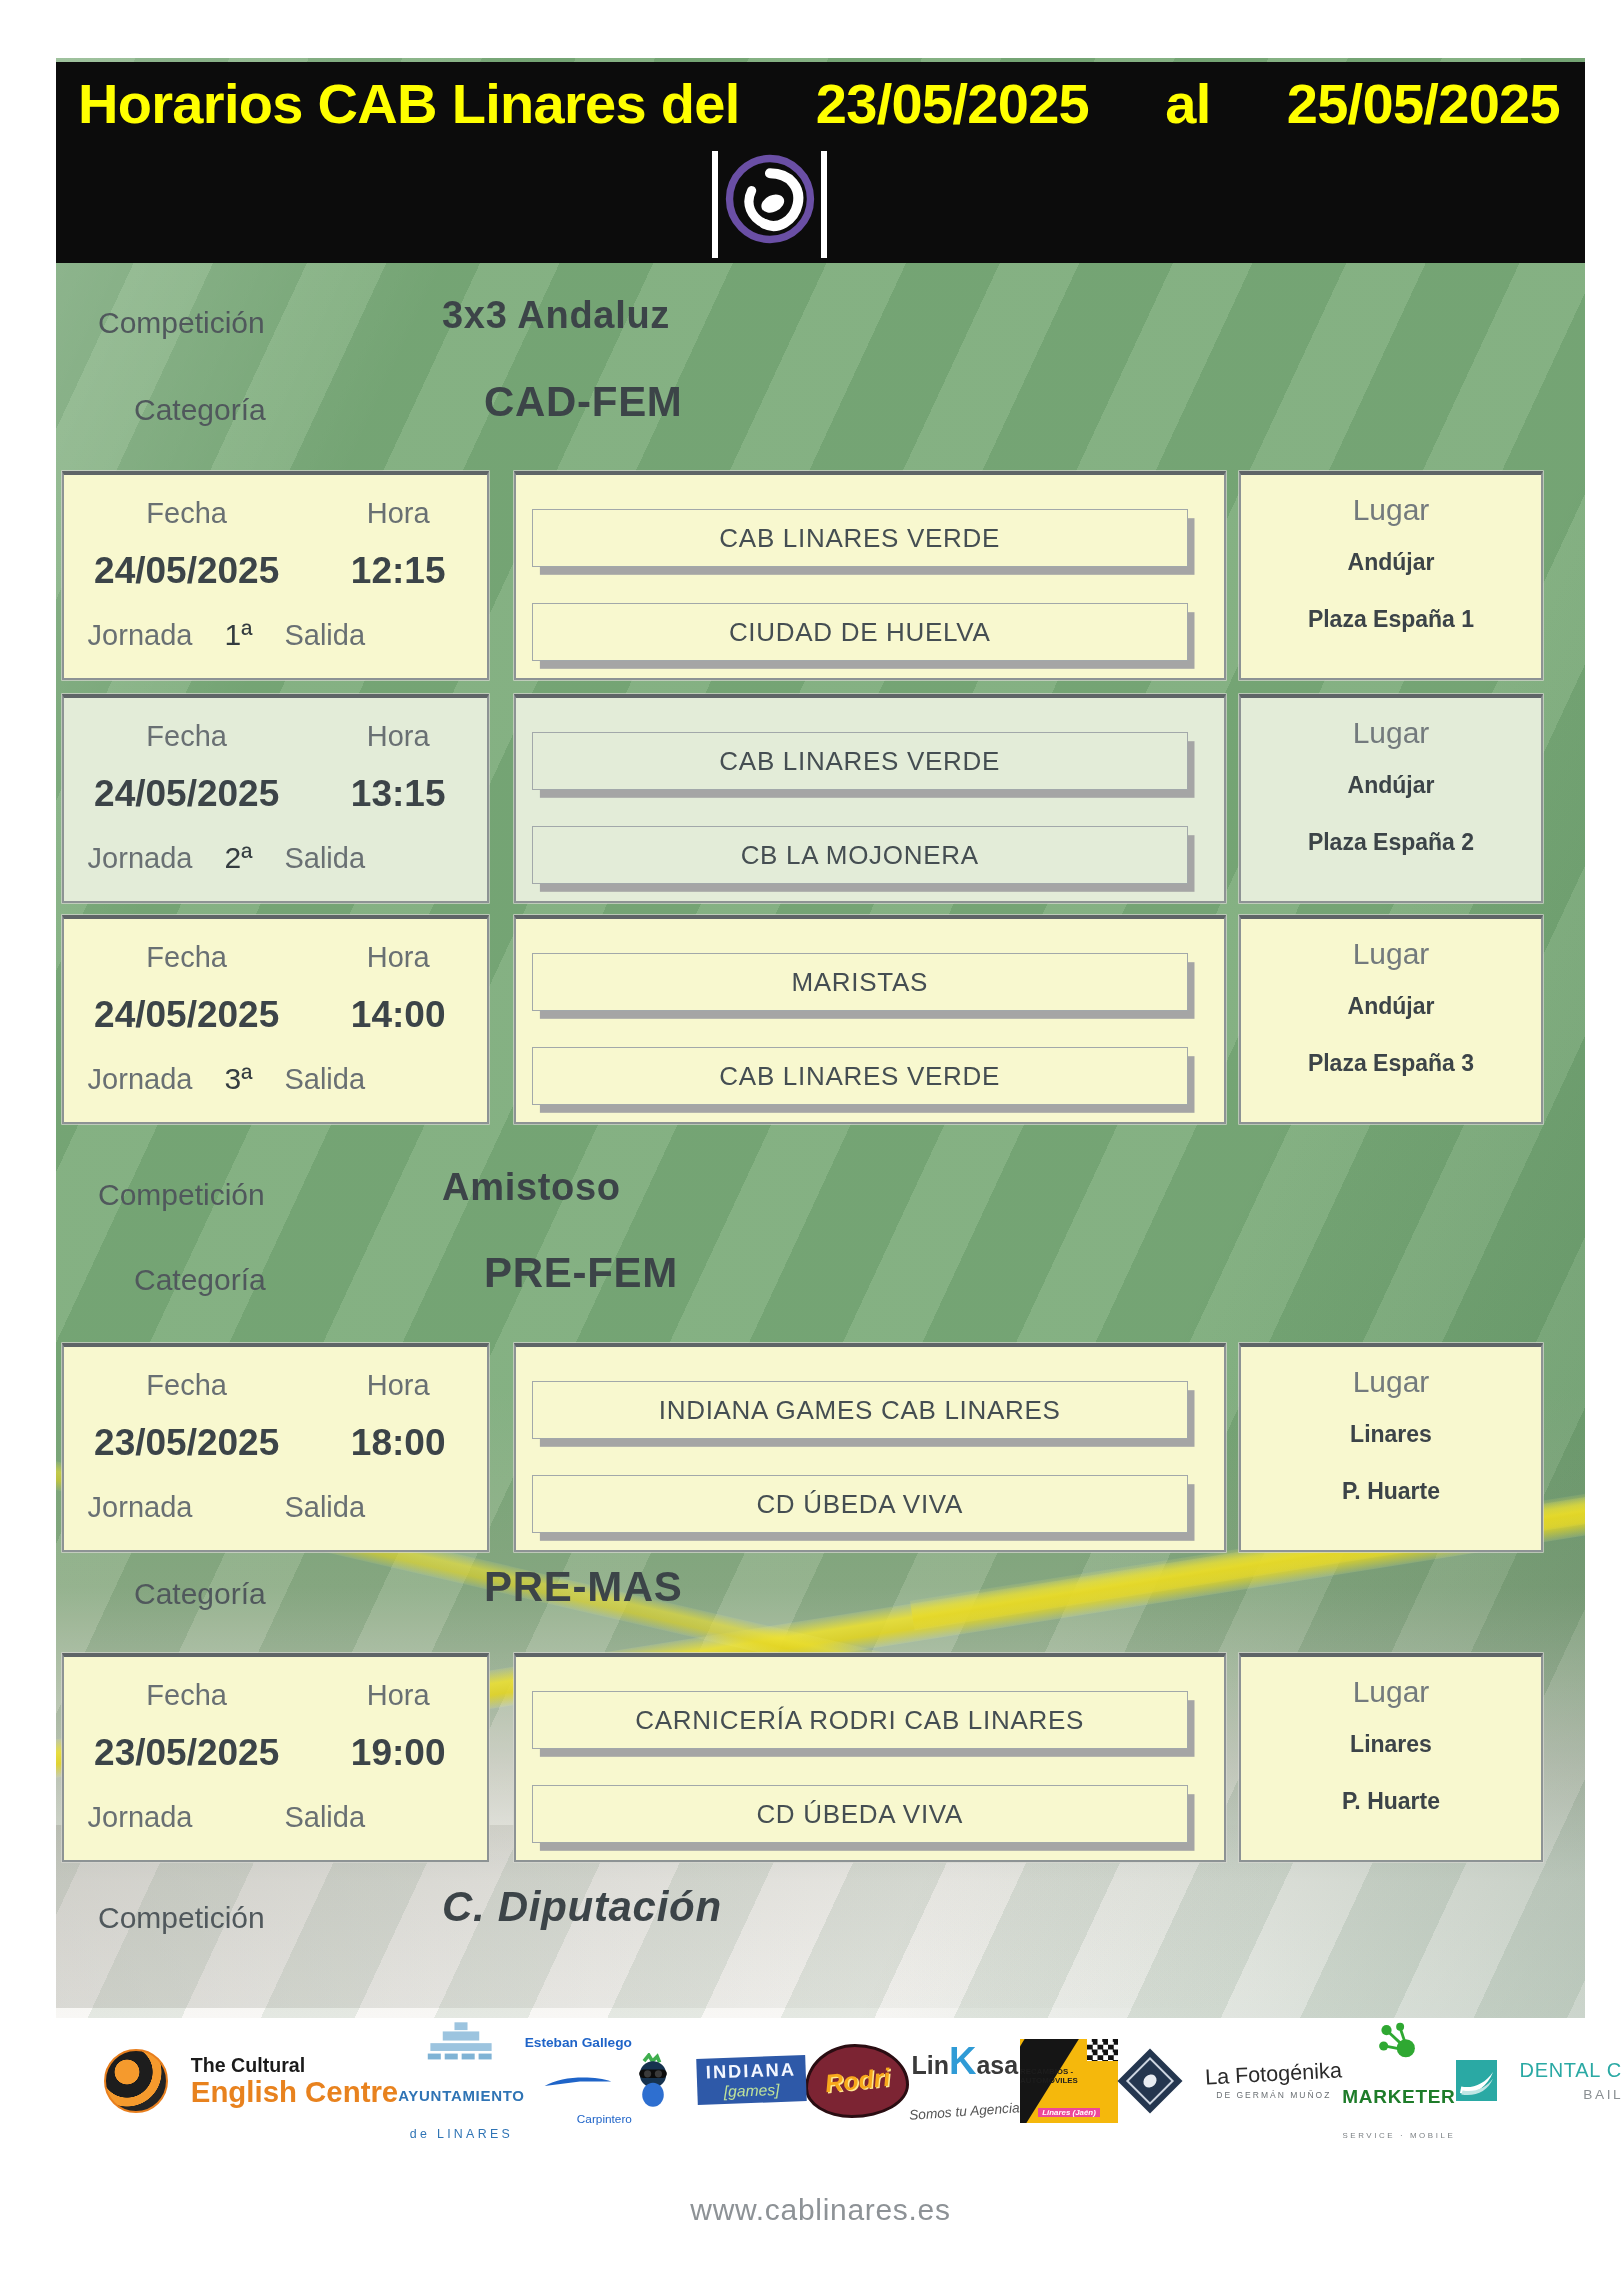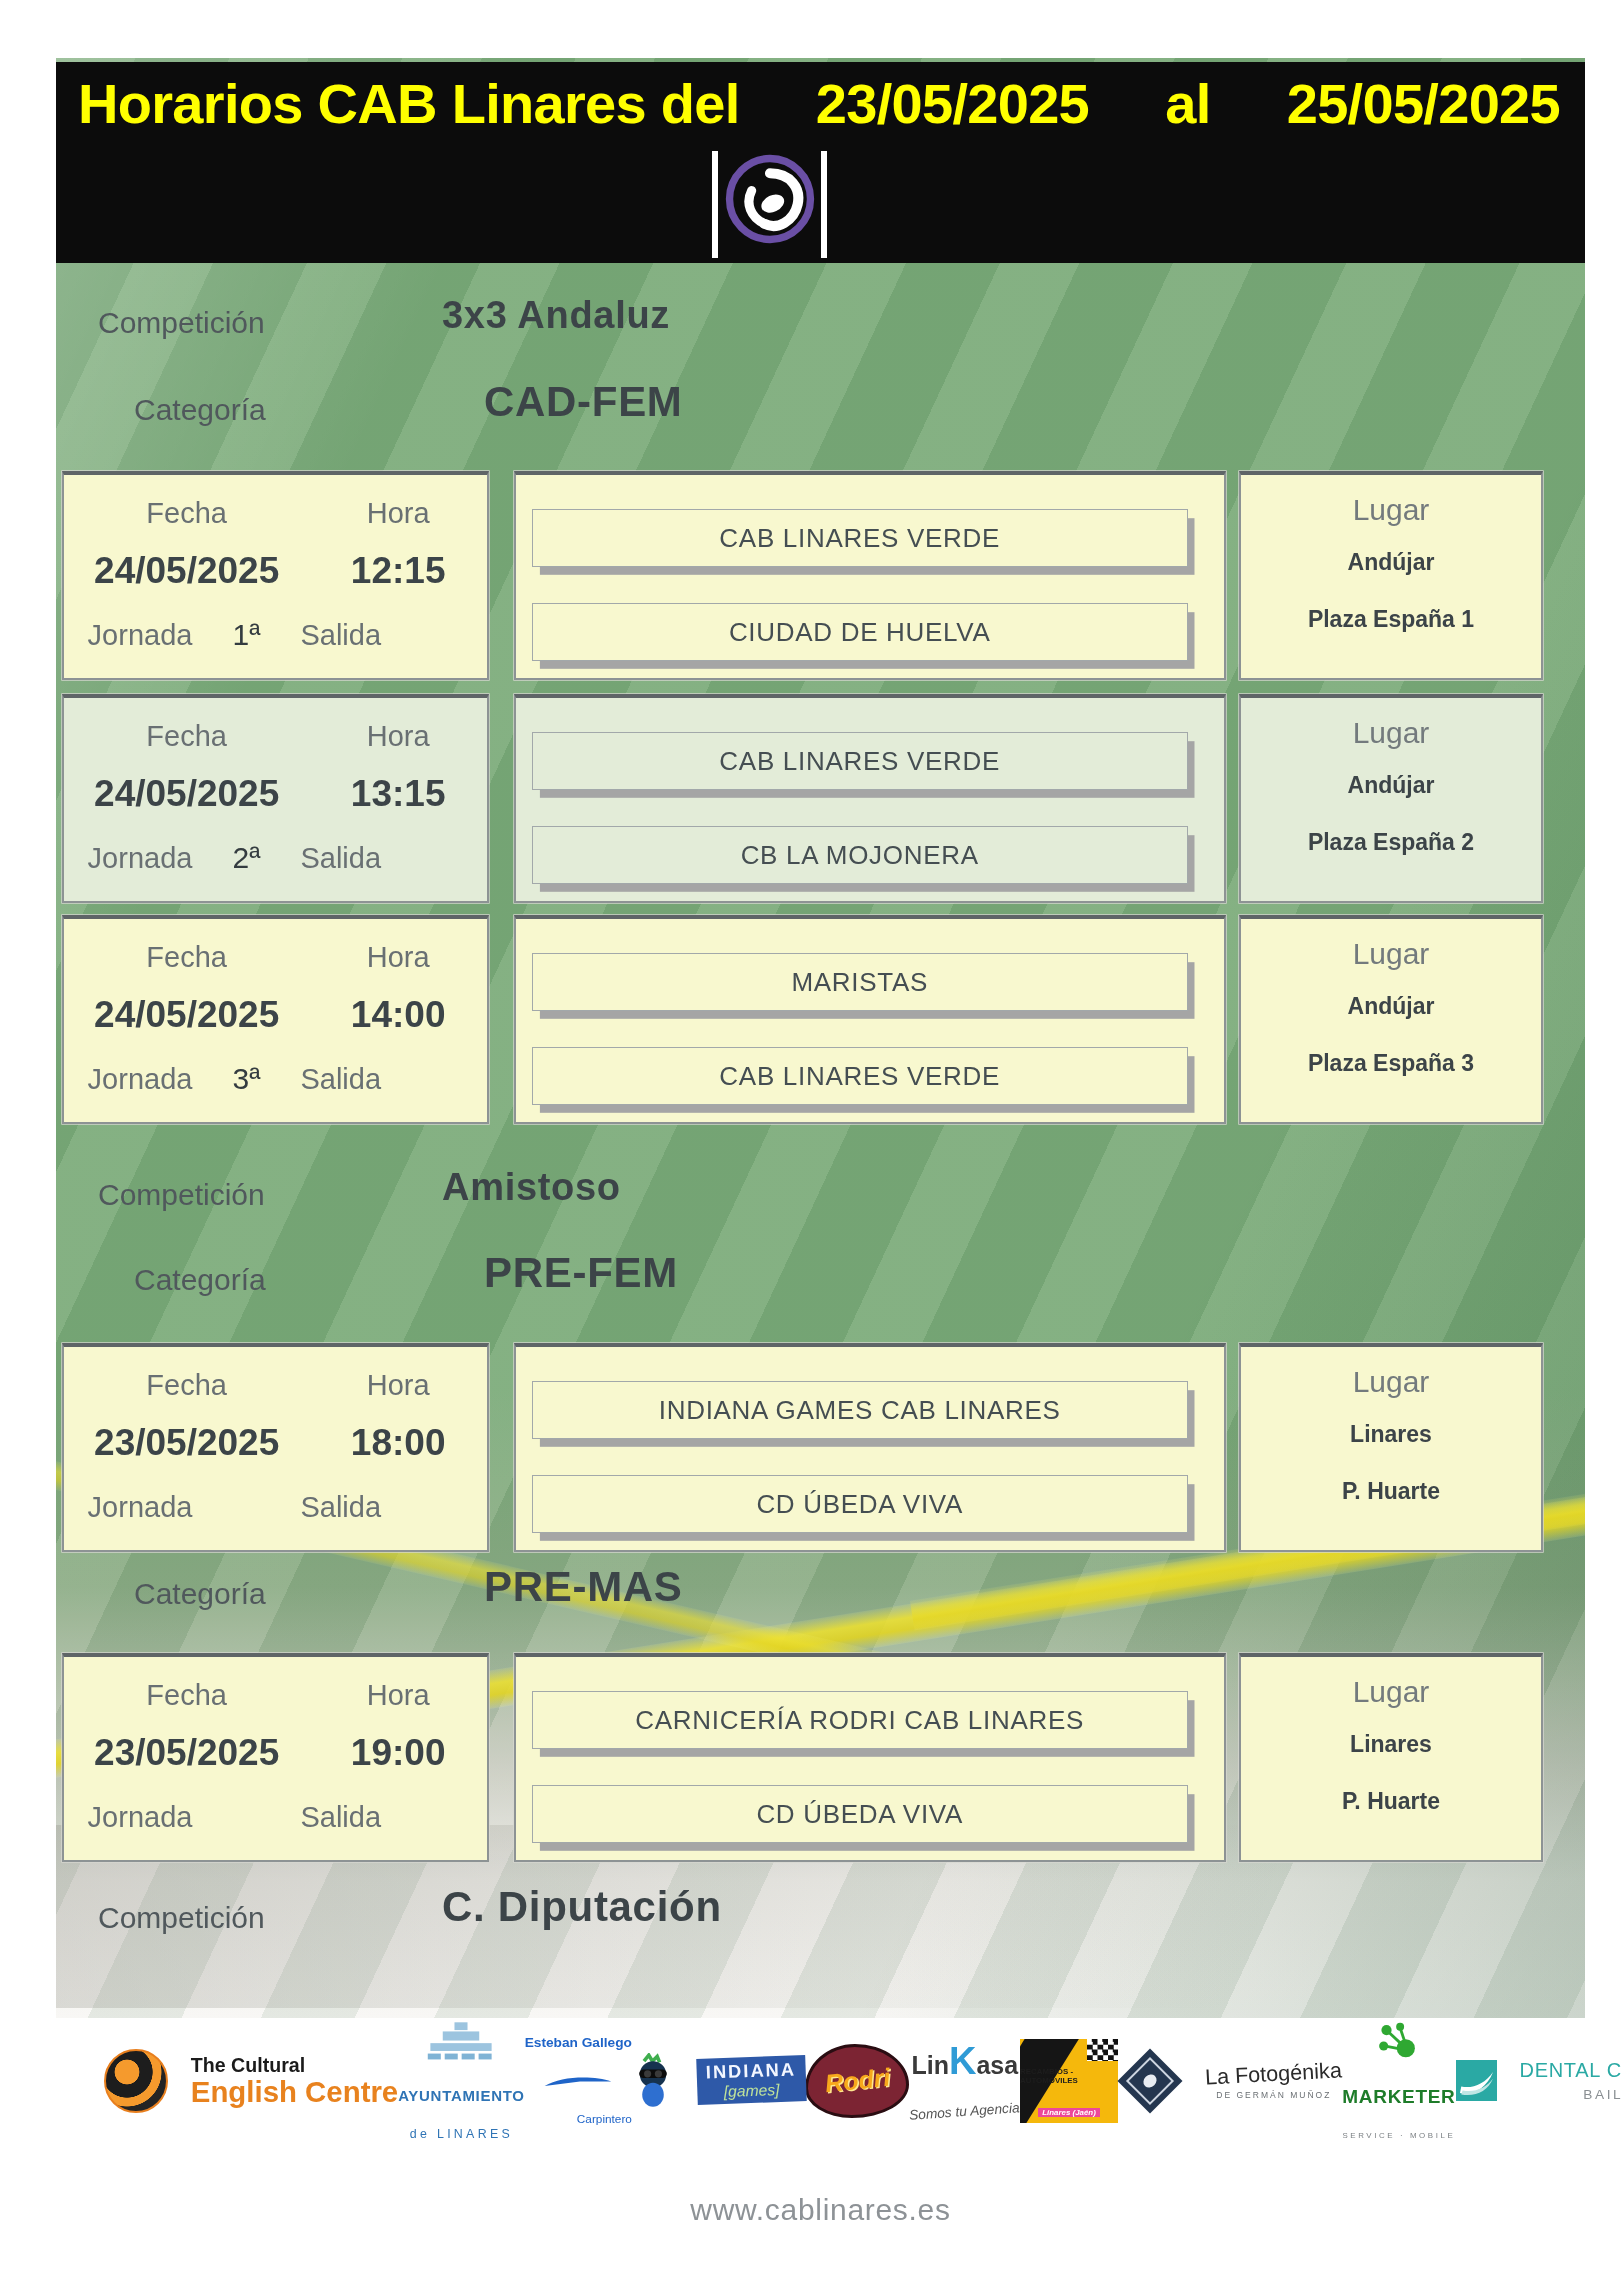--- a/index.html
+++ b/index.html
@@ -41,21 +41,21 @@
   .card { position:absolute; top:0; height:209px; background:#f8f8cf; box-sizing:border-box;
     border:2.6px solid #8d9394; border-top:4.6px solid #5f6567; box-shadow:0 0 0 0.7px #d8d8d2; }
   .tint .card { background:#e3ecd8; }
   .card-left { left:0; width:427px; }
   .card-mid { left:452px; width:712px; }
   .card-right { left:1177px; width:304px; }
 
   .fh-grid { display:grid; grid-template-columns:58% 42%; text-align:center; }
   .fh-labels { margin-top:22px; font-size:29px; color:#697073; }
   .fh-values { margin-top:19.6px; font-size:37px; font-weight:bold; color:#3c4448; }
-  .round-line { position:absolute; left:23.6px; bottom:26px; display:flex; align-items:baseline; gap:28px;
+  .round-line { position:absolute; left:23.6px; bottom:26px; display:flex; align-items:baseline; gap:20px;
     font-size:29px; color:#697073; }
   .round-num { display:inline-block; width:52px; text-align:center; font-weight:normal; color:#343c40; font-size:30px; }
 
   .team-box { position:absolute; left:15.7px; width:calc(100% - 54px); height:56px;
     background:inherit; border:1.3px solid #a2a8aa; box-shadow:7.2px 8.5px 0 -0.7px #a5a5a5;
     display:flex; align-items:center; justify-content:center;
     font-size:26px; color:#454e52; letter-spacing:0.7px; white-space:nowrap; }
   .team-top { top:34px; } .team-bottom { top:128px; }
 
   .lugar-label { margin-top:18.3px; text-align:center; font-size:30px; color:#737a7d; }
@@ -285,21 +285,21 @@
       <div class="team-box team-bottom">CD ÚBEDA VIVA</div>
     </div>
     <div class="card card-right">
       <div class="lugar-label">Lugar</div>
       <div class="lugar-city">Linares</div>
       <div class="lugar-venue">P. Huarte</div>
     </div>
   </div>
 
   <span class="sec-label" style="left:98px; top:1901px;">Competición</span>
-  <span class="sec-value big" style="left:442px; top:1883px;">C. Diputación</span>
+  <span class="sec-value big" style="left:442px; top:1883px;font-style:italic;">C. Diputación</span>
 
   <div class="sponsors">
 
     <div class="sp">
       <div class="ec-globe"></div>
       <div class="sp-col" style="align-items:flex-start;">
         <div class="ec-l1">The Cultural</div>
         <div class="ec-l2">English Centre</div>
       </div>
     </div>

